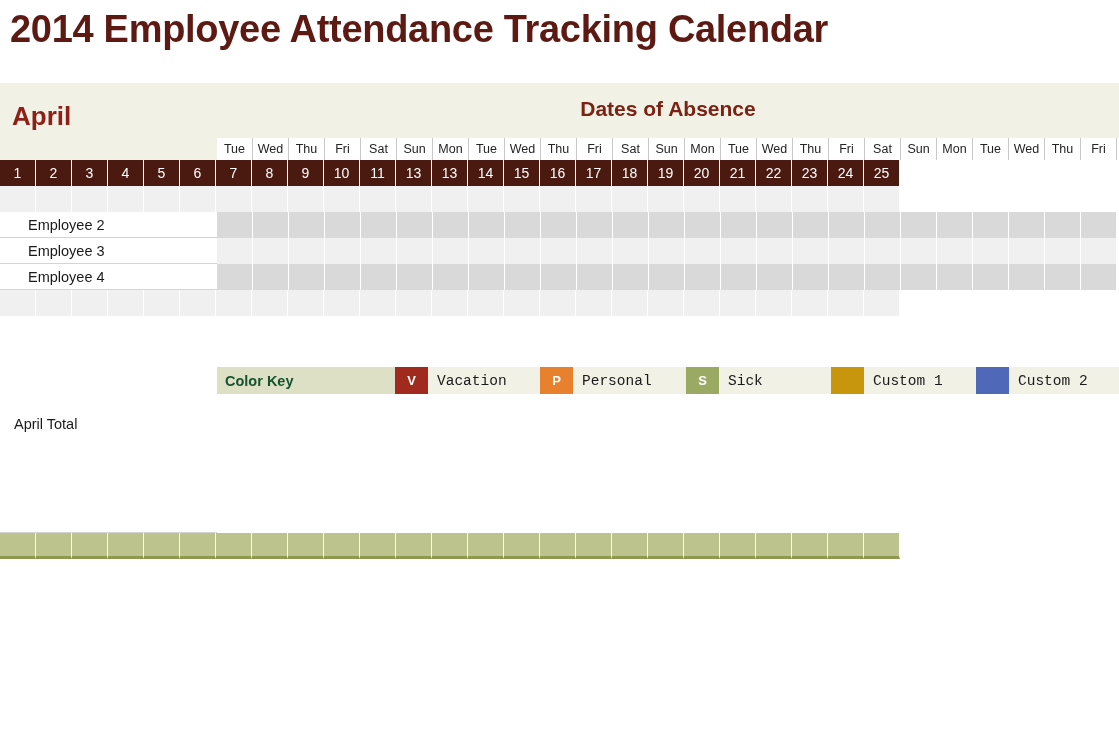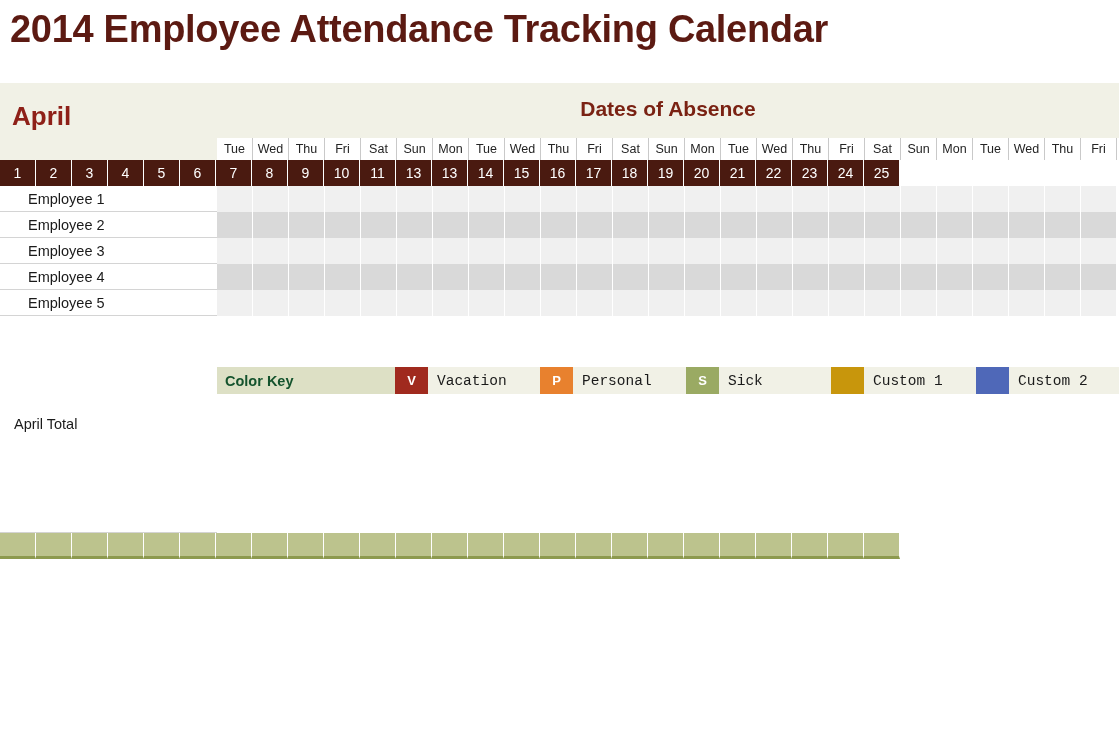--- a/index.html
+++ b/index.html
@@ -271,21 +271,20 @@
           <div class="cell">21</div>
           <div class="cell">22</div>
           <div class="cell">23</div>
           <div class="cell">24</div>
           <div class="cell">25</div>
         </div>
     </div>
 
     <div id="employee-rows">
         <div class="cal-row row-emp odd">
-          <div class="name-cell indent">Employee 1</div>
           <div class="day-cells">
             <div class="cell"></div>
             <div class="cell"></div>
             <div class="cell"></div>
             <div class="cell"></div>
             <div class="cell"></div>
             <div class="cell"></div>
             <div class="cell"></div>
             <div class="cell"></div>
             <div class="cell"></div>
@@ -391,21 +390,20 @@
             <div class="cell"></div>
             <div class="cell"></div>
             <div class="cell"></div>
             <div class="cell"></div>
             <div class="cell"></div>
             <div class="cell"></div>
             <div class="cell"></div>
           </div>
         </div>
         <div class="cal-row row-emp odd">
-          <div class="name-cell indent">Employee 5</div>
           <div class="day-cells">
             <div class="cell"></div>
             <div class="cell"></div>
             <div class="cell"></div>
             <div class="cell"></div>
             <div class="cell"></div>
             <div class="cell"></div>
             <div class="cell"></div>
             <div class="cell"></div>
             <div class="cell"></div>

